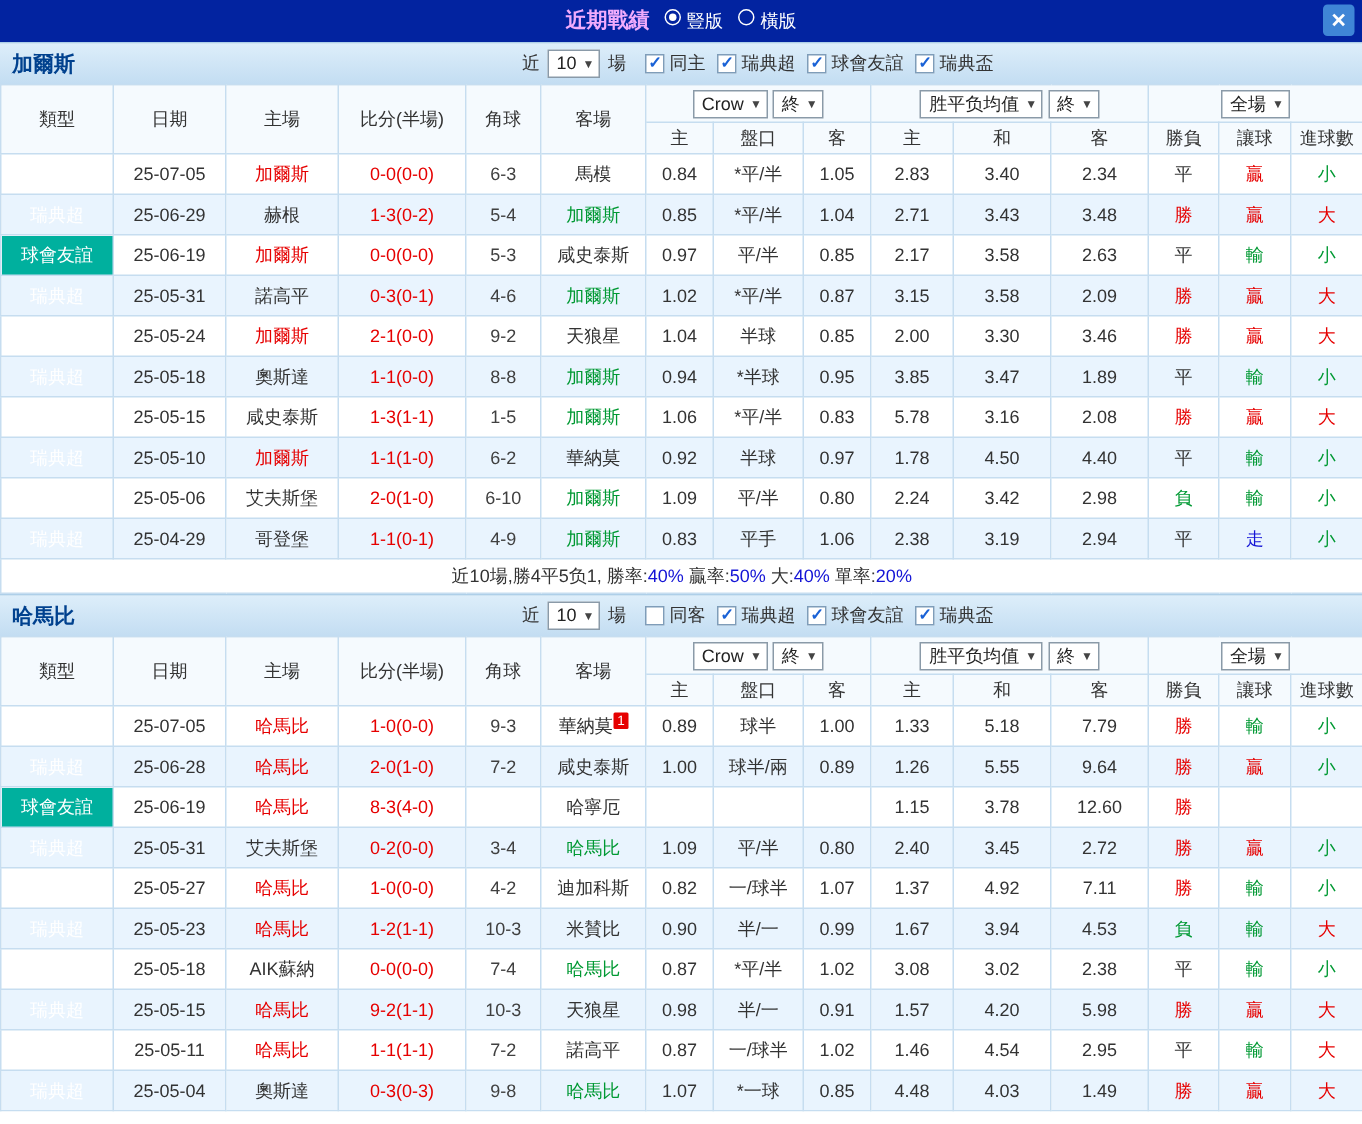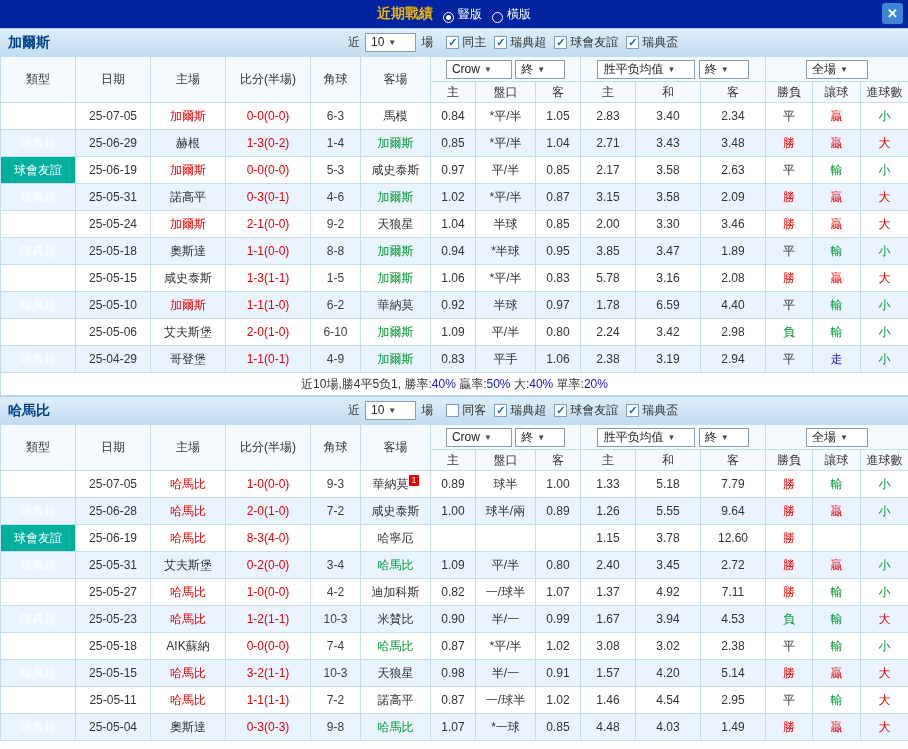--- a/index.html
+++ b/index.html
@@ -11,22 +11,22 @@
     color:#333;
   }
   .page { width:908px; }
 
   
   .titlebar {
     height:28px; background:#0223a0;
     display:flex; align-items:center; justify-content:center;
     position:relative; color:#fff;
   }
-  .title { color:#eab308; font-weight:bold; font-size:14px; }
-  .radio-opt { display:inline-flex; align-items:flex-end; gap:4px; margin-left:10px; font-size:12px; cursor:pointer; color:#fff; }
+  .title { color:#f0abfc; font-weight:bold; font-size:14px; }
+  .radio-opt { display:inline-flex; align-items:flex-start; gap:4px; margin-left:10px; font-size:12px; cursor:pointer; color:#fff; }
   .radio {
     width:11px; height:11px; border:1px solid #fff; border-radius:50%;
     background:transparent; position:relative; display:inline-block;
   }
   .radio.on::after {
     content:''; position:absolute; left:2px; top:2px; width:5px; height:5px;
     background:#fff; border-radius:50%;
   }
   .close-btn {
     position:absolute; right:5px; top:3px; width:21px; height:21px;
@@ -39,21 +39,21 @@
     height:28px; background:linear-gradient(#ddeefa,#c3ddf2);
     display:flex; align-items:center; position:relative;
     border-top:1px solid #aecfe8;
   }
   .team-name { color:#00418e; font-weight:bold; font-size:14px; margin-left:8px; }
   .filter-controls { position:absolute; left:348px; display:flex; align-items:center; gap:5px; white-space:nowrap; }
   .lbl { font-size:12px; color:#333; }
 
   .select {
     display:inline-flex; align-items:center; gap:4px;
-    background:#fff; border:1px solid #8a9aa8; padding:1px 19px 1px 5px;
+    background:#fff; border:1px solid #8a9aa8; padding:1px 3px 1px 5px;
     font-size:12px; line-height:15px; cursor:pointer; color:#222;
   }
   .select .arr { font-size:8px; color:#444; }
 
   .cb-group { display:inline-flex; align-items:center; margin-left:8px; }
   .cb { display:inline-flex; align-items:center; margin-right:8px; cursor:pointer; }
   .cb .box {
     width:13px; height:13px; border:1px solid #7f9db9; background:#fff;
     font-size:11px; line-height:11px; color:#1a62d6; text-align:center;
     margin-right:3px; font-weight:bold;
@@ -220,21 +220,21 @@
             <td class="odds">2.34</td>
             <td><span class="">平</span></td>
             <td><span class="c-r">贏</span></td>
             <td><span class="c-g">小</span></td>
           </tr>
           <tr class="alt">
             <td class="type">瑞典超</td>
             <td class="date">25-06-29</td>
             <td><span class="">赫根</span></td>
             <td class="score">1-3(0-2)</td>
-            <td class="corner">1-4</td>
+            <td class="corner">5-4</td>
             <td><span class="c-g">加爾斯</span></td>
             <td class="odds">0.85</td>
             <td class="handicap c-r">*平/半</td>
             <td class="odds">1.04</td>
             <td class="odds">2.71</td>
             <td class="odds">3.43</td>
             <td class="odds">3.48</td>
             <td><span class="c-r">勝</span></td>
             <td><span class="c-r">贏</span></td>
             <td><span class="c-r">大</span></td>
@@ -328,21 +328,21 @@
             <td class="type">瑞典超</td>
             <td class="date">25-05-10</td>
             <td><span class="c-r">加爾斯</span></td>
             <td class="score">1-1(1-0)</td>
             <td class="corner">6-2</td>
             <td><span class="">華納莫</span></td>
             <td class="odds">0.92</td>
             <td class="handicap">半球</td>
             <td class="odds">0.97</td>
             <td class="odds">1.78</td>
-            <td class="odds">6.59</td>
+            <td class="odds">4.50</td>
             <td class="odds">4.40</td>
             <td><span class="">平</span></td>
             <td><span class="c-g">輸</span></td>
             <td><span class="c-g">小</span></td>
           </tr>
           <tr>
             <td class="type">瑞典超</td>
             <td class="date">25-05-06</td>
             <td><span class="">艾夫斯堡</span></td>
             <td class="score">2-0(1-0)</td>
@@ -595,29 +595,29 @@
             <td class="odds">3.02</td>
             <td class="odds">2.38</td>
             <td><span class="">平</span></td>
             <td><span class="c-g">輸</span></td>
             <td><span class="c-g">小</span></td>
           </tr>
           <tr class="alt">
             <td class="type">瑞典超</td>
             <td class="date">25-05-15</td>
             <td><span class="c-r">哈馬比</span></td>
-            <td class="score">3-2(1-1)</td>
+            <td class="score">9-2(1-1)</td>
             <td class="corner">10-3</td>
             <td><span class="">天狼星</span></td>
             <td class="odds">0.98</td>
             <td class="handicap">半/一</td>
             <td class="odds">0.91</td>
             <td class="odds">1.57</td>
             <td class="odds">4.20</td>
-            <td class="odds">5.14</td>
+            <td class="odds">5.98</td>
             <td><span class="c-r">勝</span></td>
             <td><span class="c-r">贏</span></td>
             <td><span class="c-r">大</span></td>
           </tr>
           <tr>
             <td class="type">瑞典超</td>
             <td class="date">25-05-11</td>
             <td><span class="c-r">哈馬比</span></td>
             <td class="score">1-1(1-1)</td>
             <td class="corner">7-2</td>

